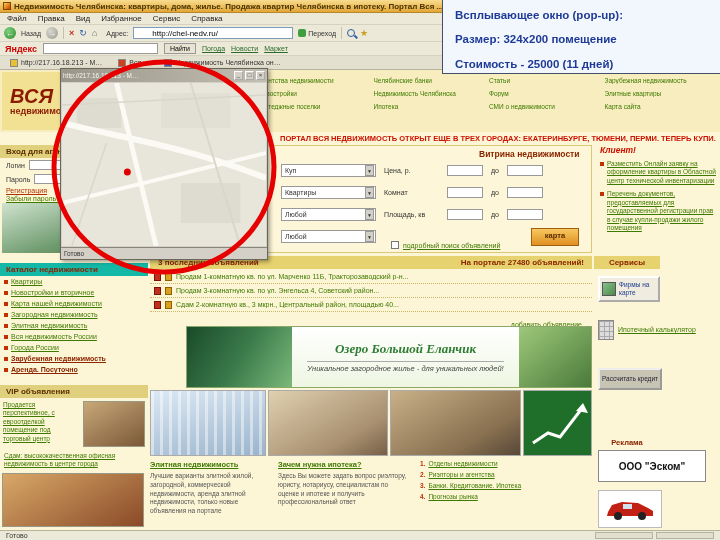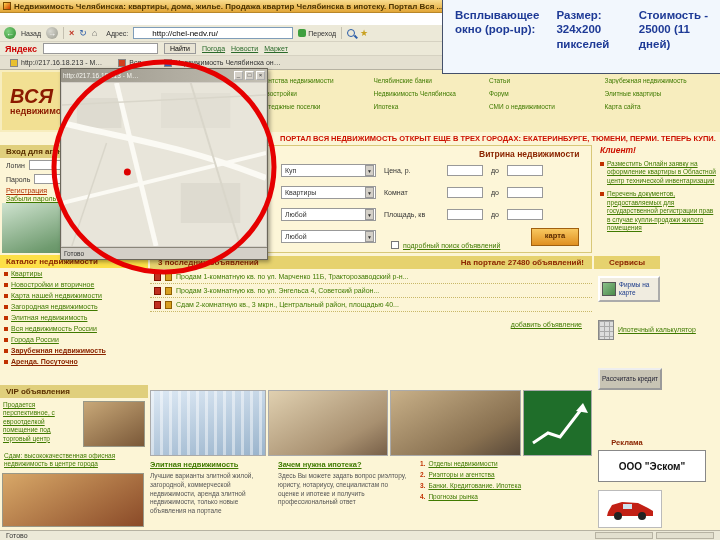--- a/index.html
+++ b/index.html
@@ -70,21 +70,21 @@
     grid-template-columns:repeat(4,1fr); grid-auto-rows:13px; column-gap:6px; align-items:center; }
   .header-link { font-size:6.5px; color:#3f7a00; text-decoration:underline; white-space:nowrap; overflow:hidden; }
 
   .ticker { position:absolute; left:150px; top:62px; width:566px; height:12px; display:flex;
     align-items:center; padding-left:130px; font-size:7.5px; font-weight:bold; color:#cc1100;
     white-space:nowrap; overflow:hidden; }
 
   
   .side-header { height:13px; background:#e0cf7c; color:#5a3000; font-weight:bold; font-size:8px;
     display:flex; align-items:center; padding-left:6px; }
-  .side-header.red { background:#fde047; color:#8b2500; }
+  .side-header.red { background:#14b8a6; color:#8b2500;margin-top:8px; }
   .login-box { position:absolute; left:0; top:75px; width:148px; }
   .login-row { display:flex; align-items:center; gap:4px; padding:2px 6px; font-size:7px; color:#333; }
   .login-input { width:70px; height:10px; border:1px solid #999; background:#fff; }
   .login-links { padding:1px 6px; font-size:7px; display:flex; flex-direction:column; gap:1px; }
   .reg-link { color:#b03000; text-decoration:underline; }
   .forgot-link { color:#3f7a00; text-decoration:underline; }
   .house-photo { position:absolute; left:2px; top:133px; width:144px; height:50px;
     background:linear-gradient(160deg,#cfe3cf,#6f9b6f 60%,#4a7a4a); }
 
   .catalog { position:absolute; left:0; top:185px; width:148px; }
@@ -203,33 +203,41 @@
   .popup-map svg { display:block; width:100%; height:100%; }
   .popup-status { height:12px; border-top:1px solid #8a867a; display:flex; align-items:center;
     padding:0 3px; font-size:6.5px; color:#333; flex:none; }
 
   
   .circle-svg { position:absolute; left:46px; top:54px; width:236px; height:226px; z-index:6; pointer-events:none; }
 
   
   .annotation { position:absolute; right:0; top:0; width:278px; height:74px; background:#f2f7fd;
     border-left:1px solid #44506a; border-bottom:1px solid #44506a; z-index:7;
-    padding:8px 12px; display:flex; flex-direction:row; gap:17px; }
+    padding:8px 12px; display:flex; flex-direction:column; gap:10px; }
   .ann-line { font-size:11.5px; font-weight:bold; color:#1e3a96; line-height:1.25; }
 </style>
 </head>
 <body>
 
 <div class="slide">
 
   <div class="titlebar">
     <span class="titlebar-icon"></span>
     <span class="titlebar-text">Недвижимость Челябинска: квартиры, дома, жилье. Продажа квартир Челябинска в ипотеку. Портал Вся ...</span>
   </div>
 
+  <div class="menubar">
+    <span>Файл</span>
+    <span>Правка</span>
+    <span>Вид</span>
+    <span>Избранное</span>
+    <span>Сервис</span>
+    <span>Справка</span>
+  </div>
 
   <div class="toolbar">
     <span class="circle-icon back-circle">←</span>
     <span class="tool-label">Назад</span>
     <span class="circle-icon fwd-circle">→</span>
     <span class="tb-sep"></span>
     <span class="glyph stop">×</span>
     <span class="glyph refresh">↻</span>
     <span class="glyph home">⌂</span>
     <span class="addr-label">Адрес:</span>
@@ -434,20 +442,28 @@
       <div class="listing-row">
         <span class="li-icon1"></span>
         <span class="li-icon2"></span>
         <span class="listing-link">Сдам 2-комнатную кв., 3 мкрн., Центральный район, площадью 40...</span>
       </div>
     </div>
     <div class="more-row">
       <span class="more-link">добавить объявление</span>
     </div>
 
+    <div class="banner">
+      <div class="banner-palms"></div>
+      <div class="banner-center">
+        <span class="banner-title">Озеро Большой Еланчик</span>
+        <span class="banner-sub">Уникальное загородное жилье - для уникальных людей!</span>
+      </div>
+      <div class="banner-map"></div>
+    </div>
 
     <div class="photo photo1"></div>
     <div class="photo photo2"></div>
     <div class="photo photo3"></div>
     <div class="photo photo4">
       <svg width="60" height="56" viewBox="0 0 60 56">
         <polyline points="5,48 20,38 32,42 55,12" fill="none" stroke="#fff" stroke-width="3"></polyline>
         <polygon points="55,8 60,18 48,16" fill="#fff"></polygon>
       </svg>
     </div>
@@ -533,17 +549,17 @@
     </div>
     <div class="popup-status">Готово</div>
   </div>
 
   <svg class="circle-svg" viewBox="0 0 236 226">
     <ellipse cx="118" cy="113" rx="110" ry="105" fill="none" stroke="#e60000" stroke-width="5"></ellipse>
   </svg>
 
   <div class="annotation">
     <span class="ann-line">Всплывающее окно (pop-up):</span>
-    <span class="ann-line">Размер:  324x200 пикселей</span>
+    <span class="ann-line">Размер:  324x200 помещение</span>
     <span class="ann-line">Стоимость - 25000 (11 дней)</span>
   </div>
 
 </div>
 
 </body></html>

